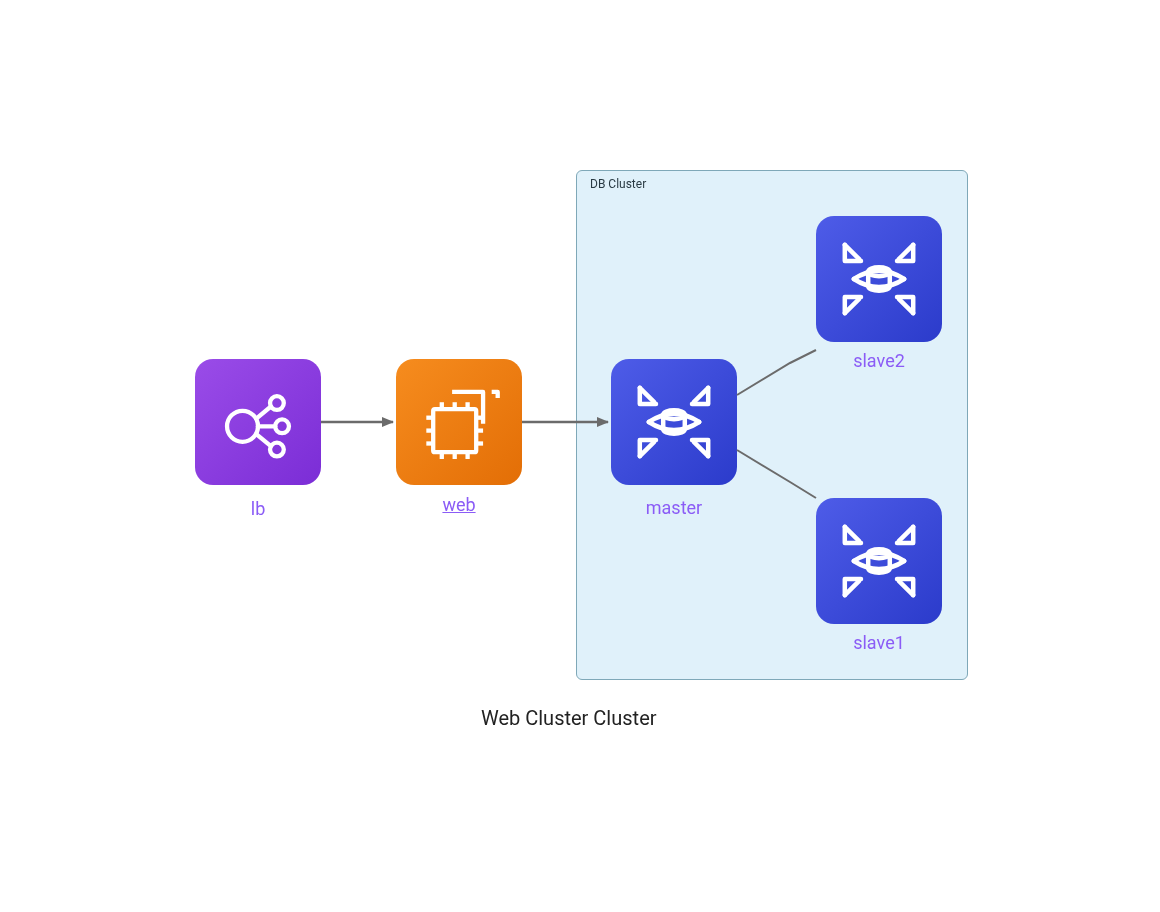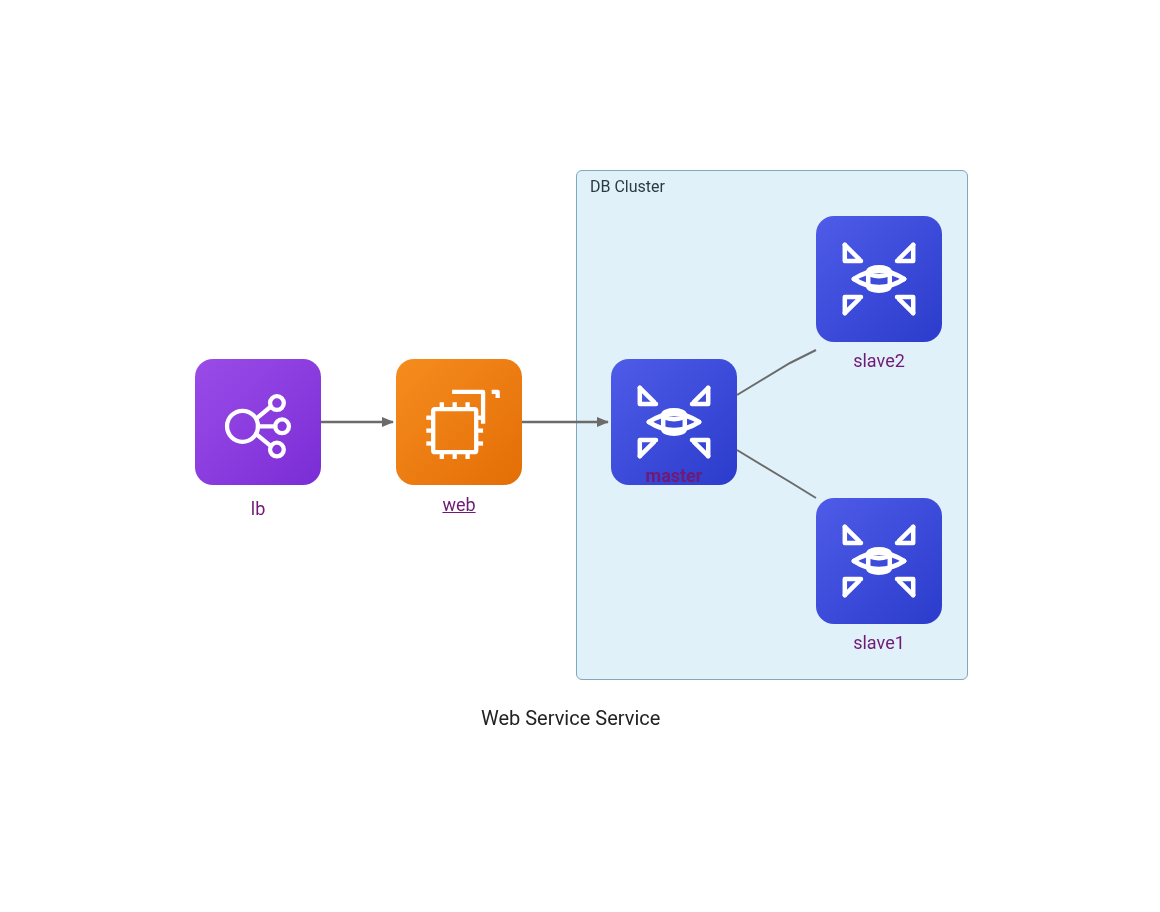--- a/index.html
+++ b/index.html
@@ -18,31 +18,31 @@
     border-radius: 18px;
     display: flex;
     align-items: center;
     justify-content: center;
   }
   .node-label {
     position: absolute;
     width: 200px;
     text-align: center;
     font-size: 18px;
-    color: #701a75;
+    color: #8b5cf6;
   }
   .cluster-box {
     position: absolute;
     background: #E0F1FA;
     border: 1px solid #7FA8B8;
     border-radius: 6px;
   }
   .cluster-label {
     position: absolute;
-    font-size: 16px;
+    font-size: 12px;
     color: #2a3b44;
   }
   .diagram-title {
     position: absolute;
     font-size: 20px;
     color: #222;
   }
   svg.overlay {
     position: absolute;
     left: 0;
@@ -110,21 +110,21 @@
       <line x1="12" y1="12" x2="28" y2="28"></line>
       <polyline points="88,12 88,30 70,30"></polyline>
       <line x1="88" y1="12" x2="72" y2="28"></line>
       <polyline points="12,88 12,70 30,70"></polyline>
       <line x1="12" y1="88" x2="28" y2="72"></line>
       <polyline points="88,88 88,70 70,70"></polyline>
       <line x1="88" y1="88" x2="72" y2="72"></line>
     </g>
   </svg>
 </div>
-<div class="node-label" style="left:574px; top:465px;font-weight:bold;">master</div>
+<div class="node-label" style="left:574px; top:497px;">master</div>
 
 <div class="node-box" style="left:816px; top:216px; background:linear-gradient(135deg,#4E5CE8,#2B3BCB);">
   <svg width="90" height="90" viewBox="0 0 100 100">
     <g stroke="#FFFFFF" stroke-width="5" fill="none" stroke-linecap="round" stroke-linejoin="round">
       <ellipse cx="50" cy="42" rx="12" ry="5"></ellipse>
       <path d="M38 42 L38 58 A12 5 0 0 0 62 58 L62 42"></path>
       <path d="M22 50 Q50 32 78 50"></path>
       <path d="M22 50 Q50 68 78 50"></path>
       <polyline points="12,12 12,30 30,30"></polyline>
       <line x1="12" y1="12" x2="28" y2="28"></line>
@@ -168,13 +168,13 @@
 
   <line x1="321" y1="422" x2="393" y2="422" stroke="#6B6B6B" stroke-width="2.5" marker-end="url(#arrowhead)"></line>
 
   <line x1="522" y1="422" x2="608" y2="422" stroke="#6B6B6B" stroke-width="2.5" marker-end="url(#arrowhead)"></line>
 
   <path d="M737 395 L790 363 L816 350" stroke="#6B6B6B" stroke-width="2" fill="none"></path>
 
   <path d="M737 450 L790 482 L816 498" stroke="#6B6B6B" stroke-width="2" fill="none"></path>
 </svg>
 
-<div class="diagram-title" style="left:481px; top:706px;">Web Service Service</div>
+<div class="diagram-title" style="left:481px; top:706px;">Web Cluster Cluster</div>
 
 </body></html>

